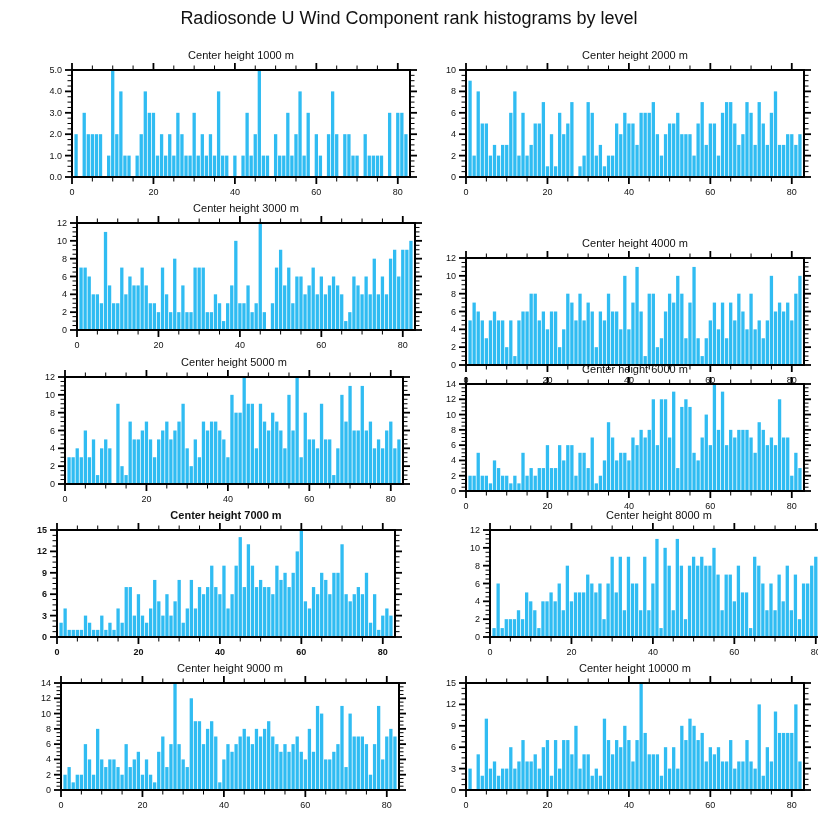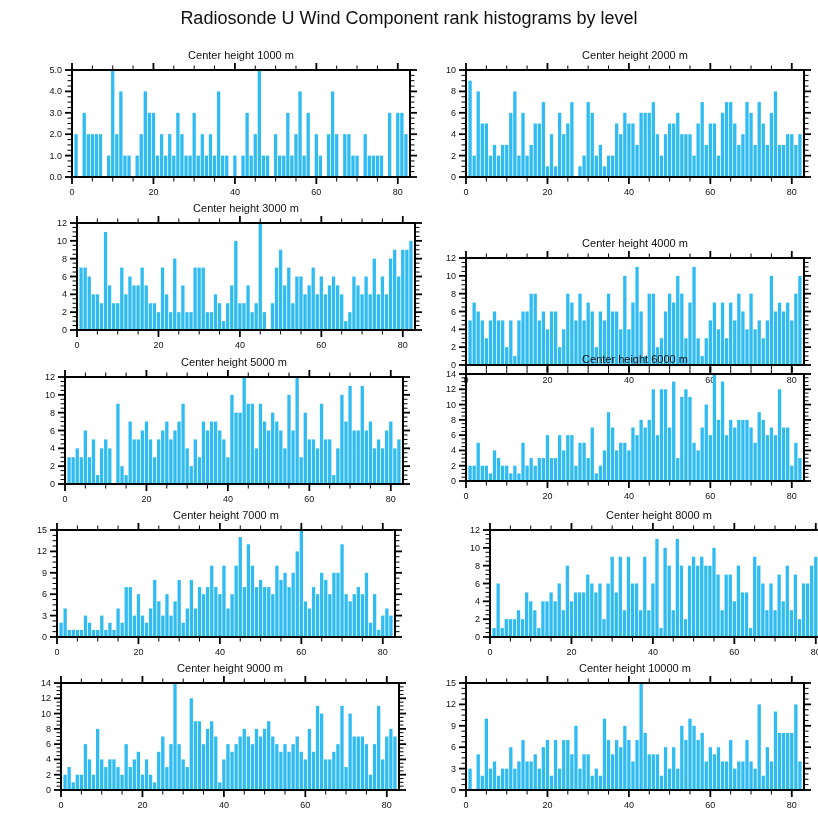--- a/index.html
+++ b/index.html
@@ -884,21 +884,21 @@
         <line x1="396.00" y1="50.75" x2="399.50" y2="50.75" stroke="#000000" stroke-width="1"></line>
         <line x1="56.00" y1="46.29" x2="52.50" y2="46.29" stroke="#000000" stroke-width="1"></line>
         <line x1="396.00" y1="46.29" x2="399.50" y2="46.29" stroke="#000000" stroke-width="1"></line>
         <line x1="56.00" y1="37.38" x2="52.50" y2="37.38" stroke="#000000" stroke-width="1"></line>
         <line x1="396.00" y1="37.38" x2="399.50" y2="37.38" stroke="#000000" stroke-width="1"></line>
         <line x1="56.00" y1="32.92" x2="52.50" y2="32.92" stroke="#000000" stroke-width="1"></line>
         <line x1="396.00" y1="32.92" x2="399.50" y2="32.92" stroke="#000000" stroke-width="1"></line>
         <line x1="56.00" y1="28.46" x2="52.50" y2="28.46" stroke="#000000" stroke-width="1"></line>
         <line x1="396.00" y1="28.46" x2="399.50" y2="28.46" stroke="#000000" stroke-width="1"></line>
       </svg></div>
-    <div class="panel" style="left: 409px; top: 350px;"><svg width="409" height="152" viewBox="0 0 409 152">
+    <div class="panel" style="left: 409px; top: 360px;"><svg width="409" height="152" viewBox="0 0 409 152">
         <text x="226" y="13" text-anchor="middle" font-size="11px">Center height 6000 m</text>
         <rect x="59.42" y="115.71" width="3.3" height="15.29" fill="#30bcf2"></rect>
         <rect x="63.49" y="115.71" width="3.3" height="15.29" fill="#30bcf2"></rect>
         <rect x="67.57" y="92.79" width="3.3" height="38.21" fill="#30bcf2"></rect>
         <rect x="71.64" y="115.71" width="3.3" height="15.29" fill="#30bcf2"></rect>
         <rect x="75.71" y="115.71" width="3.3" height="15.29" fill="#30bcf2"></rect>
         <rect x="79.78" y="123.36" width="3.3" height="7.64" fill="#30bcf2"></rect>
         <rect x="83.86" y="100.43" width="3.3" height="30.57" fill="#30bcf2"></rect>
         <rect x="87.93" y="108.07" width="3.3" height="22.93" fill="#30bcf2"></rect>
         <rect x="92.00" y="115.71" width="3.3" height="15.29" fill="#30bcf2"></rect>
@@ -1075,21 +1075,21 @@
         <line x1="396.00" y1="46.93" x2="399.50" y2="46.93" stroke="#000000" stroke-width="1"></line>
         <line x1="56.00" y1="43.11" x2="52.50" y2="43.11" stroke="#000000" stroke-width="1"></line>
         <line x1="396.00" y1="43.11" x2="399.50" y2="43.11" stroke="#000000" stroke-width="1"></line>
         <line x1="56.00" y1="35.46" x2="52.50" y2="35.46" stroke="#000000" stroke-width="1"></line>
         <line x1="396.00" y1="35.46" x2="399.50" y2="35.46" stroke="#000000" stroke-width="1"></line>
         <line x1="56.00" y1="31.64" x2="52.50" y2="31.64" stroke="#000000" stroke-width="1"></line>
         <line x1="396.00" y1="31.64" x2="399.50" y2="31.64" stroke="#000000" stroke-width="1"></line>
         <line x1="56.00" y1="27.82" x2="52.50" y2="27.82" stroke="#000000" stroke-width="1"></line>
         <line x1="396.00" y1="27.82" x2="399.50" y2="27.82" stroke="#000000" stroke-width="1"></line>
       </svg></div>
-    <div class="panel" style="left: 0px; top: 506px;"><svg width="409" height="152" viewBox="0 0 409 152">
+    <div class="panel" style="left: 0px; top: 506px; font-weight: bold;"><svg width="409" height="152" viewBox="0 0 409 152">
         <text x="226" y="13" text-anchor="middle" font-size="11px">Center height 7000 m</text>
         <rect x="59.42" y="116.73" width="3.3" height="14.27" fill="#30bcf2"></rect>
         <rect x="63.49" y="102.47" width="3.3" height="28.53" fill="#30bcf2"></rect>
         <rect x="67.57" y="123.87" width="3.3" height="7.13" fill="#30bcf2"></rect>
         <rect x="71.64" y="123.87" width="3.3" height="7.13" fill="#30bcf2"></rect>
         <rect x="75.71" y="123.87" width="3.3" height="7.13" fill="#30bcf2"></rect>
         <rect x="79.78" y="123.87" width="3.3" height="7.13" fill="#30bcf2"></rect>
         <rect x="83.86" y="109.60" width="3.3" height="21.40" fill="#30bcf2"></rect>
         <rect x="87.93" y="116.73" width="3.3" height="14.27" fill="#30bcf2"></rect>
         <rect x="92.00" y="123.87" width="3.3" height="7.13" fill="#30bcf2"></rect>

